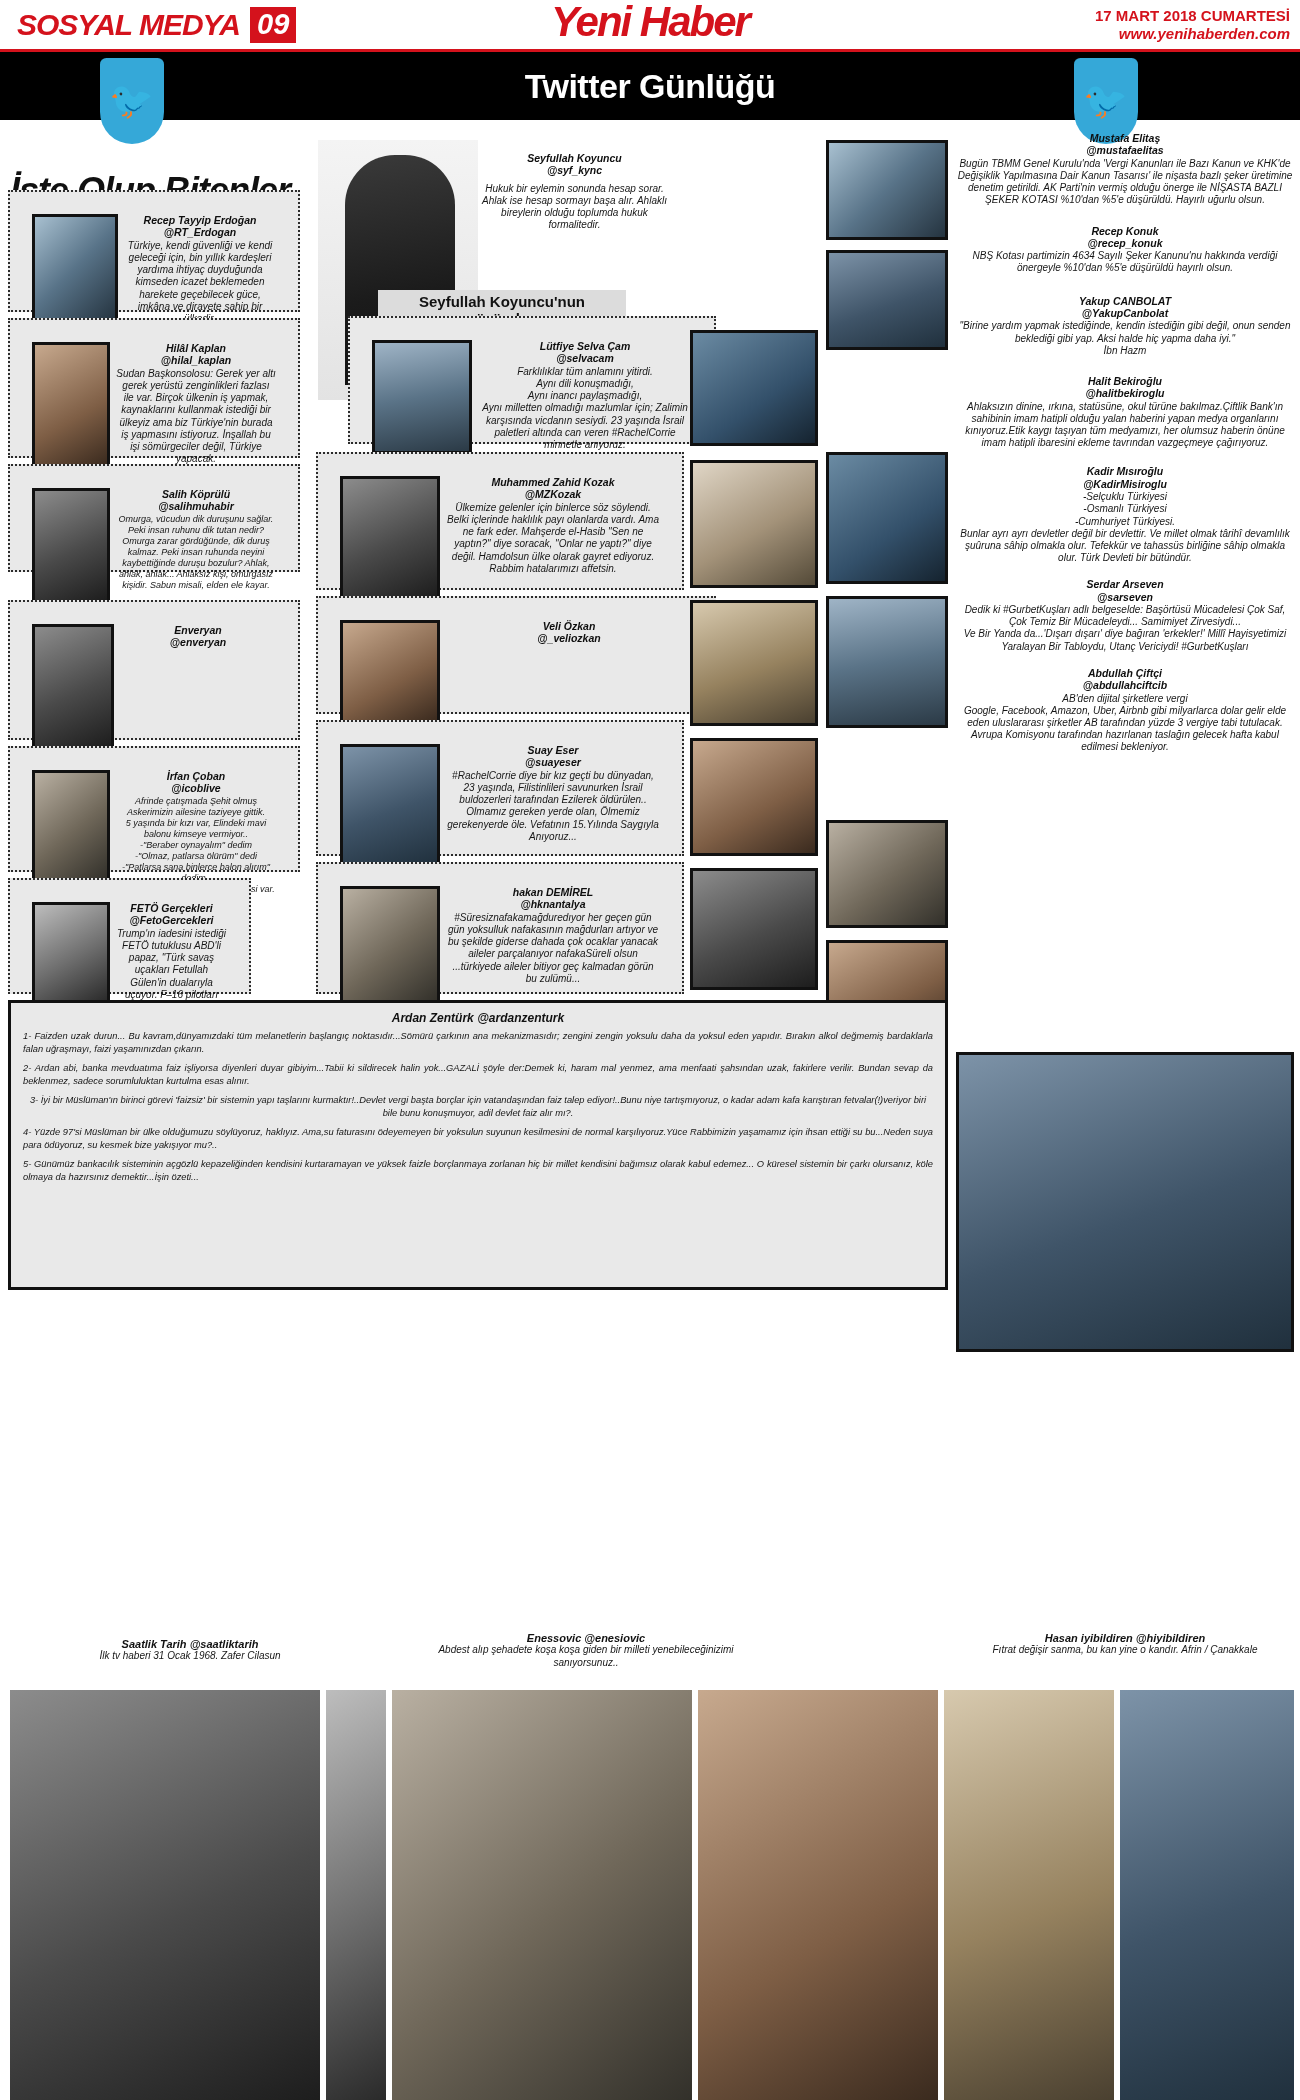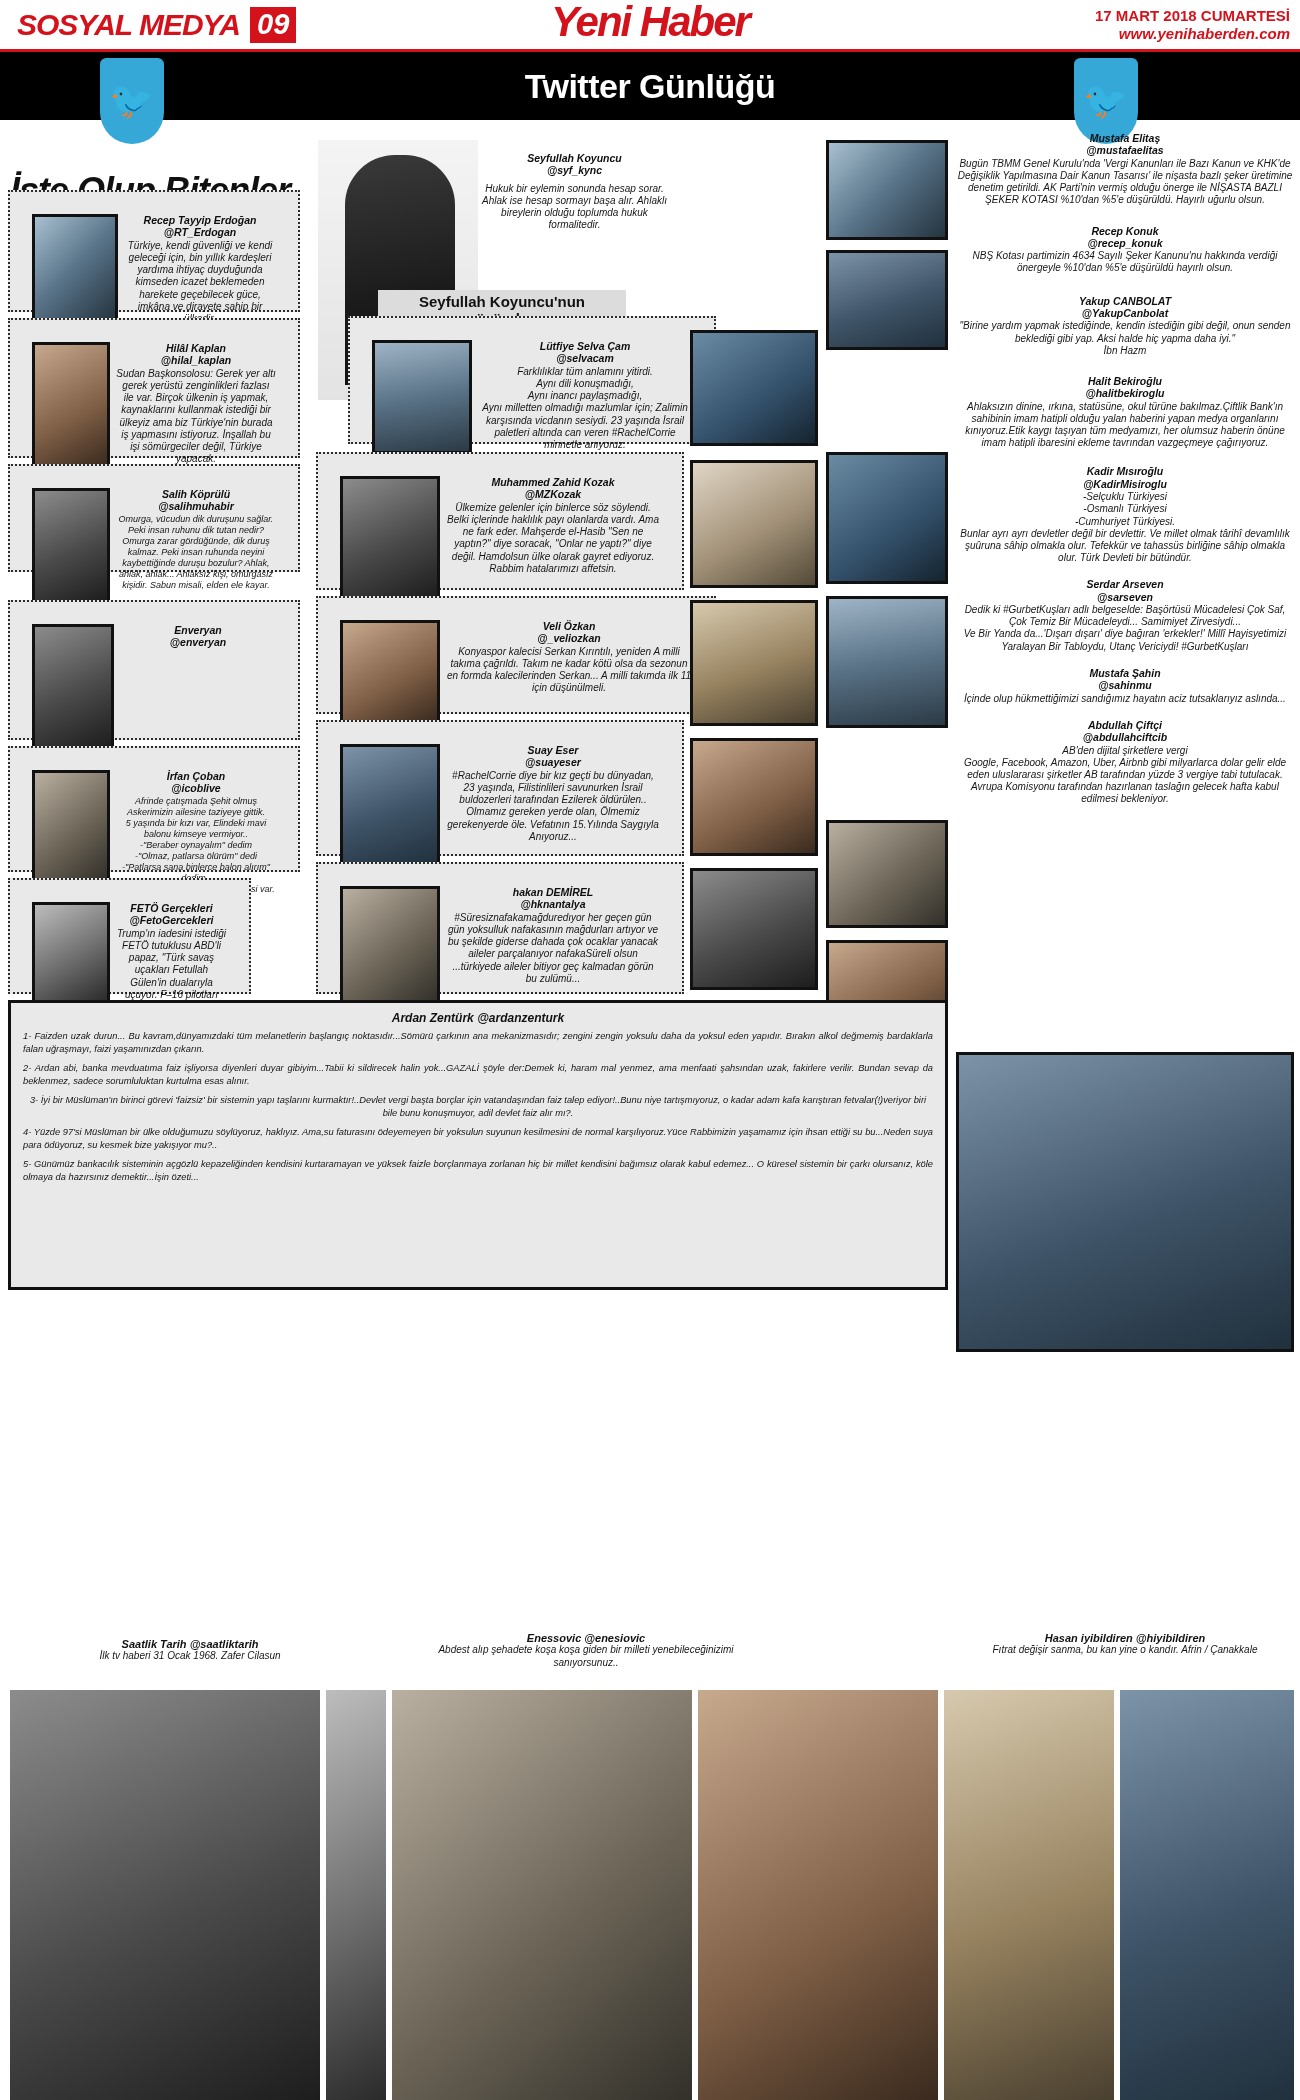--- a/index.html
+++ b/index.html
@@ -263,21 +263,20 @@
     <div class="tw-handle">@MZKozak</div>
     <div class="tw-text">Ülkemize gelenler için binlerce söz söylendi. Belki içlerinde haklılık payı olanlarda vardı. Ama ne fark eder. Mahşerde el-Hasib "Sen ne yaptın?" diye soracak, "Onlar ne yaptı?" diye değil. Hamdolsun ülke olarak gayret ediyoruz. Rabbim hatalarımızı affetsin.</div>
   </div>
 </div>
 
 <div class="card" style="left:316px; top:596px; width:400px; height:118px;">
   <div class="card-photo img-b" style="width:100px;height:104px;"></div>
   <div class="card-body">
     <div class="tw-name">Veli Özkan</div>
     <div class="tw-handle">@_veliozkan</div>
-    <div class="tw-text">Konyaspor kalecisi Serkan Kırıntılı, yeniden A milli takıma çağrıldı. Takım ne kadar kötü olsa da sezonun en formda kalecilerinden Serkan... A milli takımda ilk 11 için düşünülmeli.</div>
   </div>
 </div>
 
 <div class="card" style="left:316px; top:720px; width:368px; height:136px;">
   <div class="card-photo img-a" style="width:100px;height:122px;"></div>
   <div class="card-body">
     <div class="tw-name">Suay Eser</div>
     <div class="tw-handle">@suayeser</div>
     <div class="tw-text">#RachelCorrie diye bir kız geçti bu dünyadan, 23 yaşında, Filistinlileri savunurken İsrail buldozerleri tarafından  Ezilerek öldürülen.. Olmamız gereken yerde olan,  Ölmemiz gerekenyerde öle. Vefatının 15.Yılında Saygıyla Anıyoruz...</div>
   </div>
@@ -335,25 +334,20 @@
 -Cumhuriyet Türkiyesi.
 Bunlar ayrı ayrı devletler değil bir devlettir. Ve millet olmak târihî devamlılık şuûruna sâhip olmakla olur. Tefekkür ve tahassüs birliğine sâhip olmakla olur. Türk Devleti bir bütündür.</div>
   </div>
   <div class="rcol-entry" style="margin-top:14px;">
     <div class="tw-name">Serdar Arseven</div>
     <div class="tw-handle">@sarseven</div>
     <div class="tw-text" style="white-space:pre-line;">Dedik ki #GurbetKuşları adlı belgeselde: Başörtüsü Mücadelesi Çok Saf, Çok Temiz Bir Mücadeleydi... Samimiyet Zirvesiydi...
 Ve  Bir Yanda da...'Dışarı dışarı' diye bağıran 'erkekler!'  Millî Hayisyetimizi Yaralayan Bir Tabloydu, Utanç Vericiydi!  #GurbetKuşları</div>
   </div>
   <div class="rcol-entry" style="margin-top:14px;">
-    <div class="tw-name">Mustafa Şahin</div>
-    <div class="tw-handle">@sahinmu</div>
-    <div class="tw-text">İçinde olup hükmettiğimizi sandığımız hayatın aciz tutsaklarıyız aslında...</div>
-  </div>
-  <div class="rcol-entry" style="margin-top:14px;">
     <div class="tw-name">Abdullah Çiftçi</div>
     <div class="tw-handle">@abdullahciftcib</div>
     <div class="tw-text" style="white-space:pre-line;">AB'den dijital şirketlere vergi
 Google, Facebook, Amazon, Uber, Airbnb gibi milyarlarca dolar gelir elde eden uluslararası şirketler AB tarafından yüzde 3 vergiye tabi tutulacak. Avrupa Komisyonu tarafından hazırlanan taslağın gelecek hafta kabul edilmesi bekleniyor.</div>
   </div>
 </div>
 
 <div class="longbox" style="left:8px; top:1000px; width:940px; height:290px;">
   <div class="long-head">
     <span>Ardan Zentürk</span>

